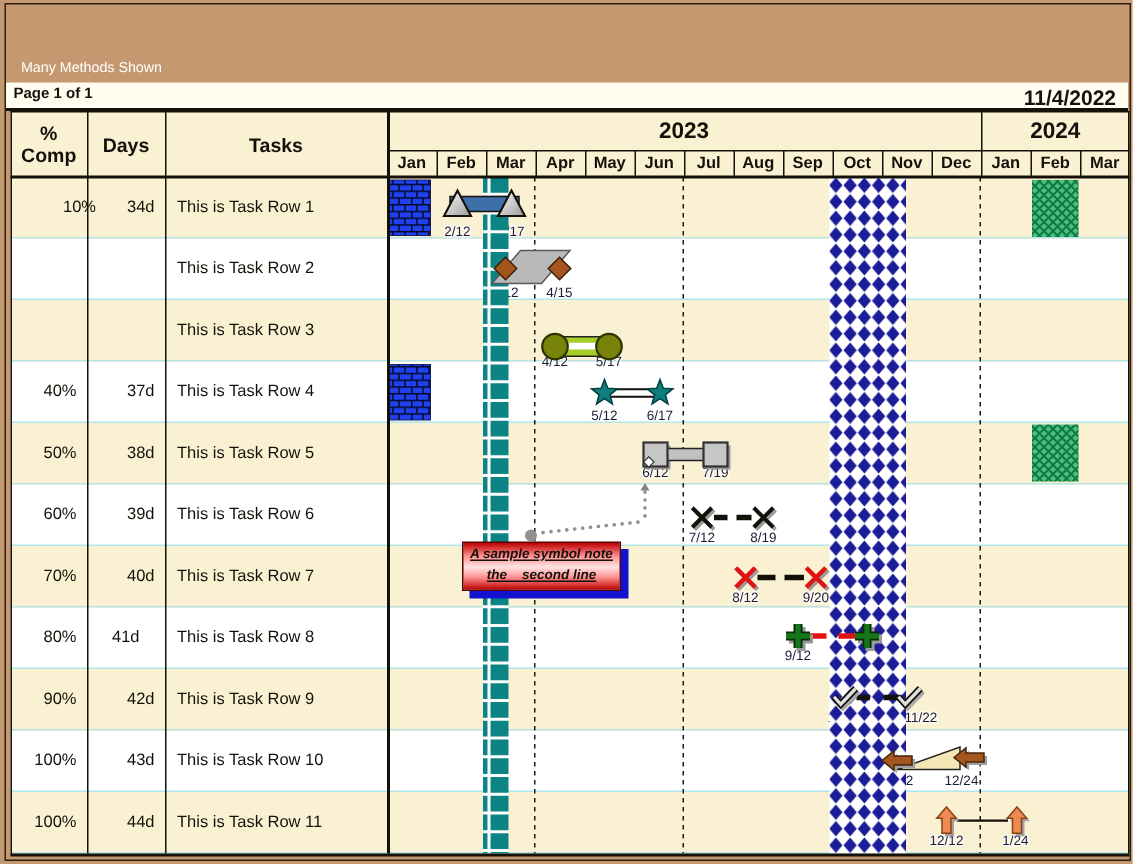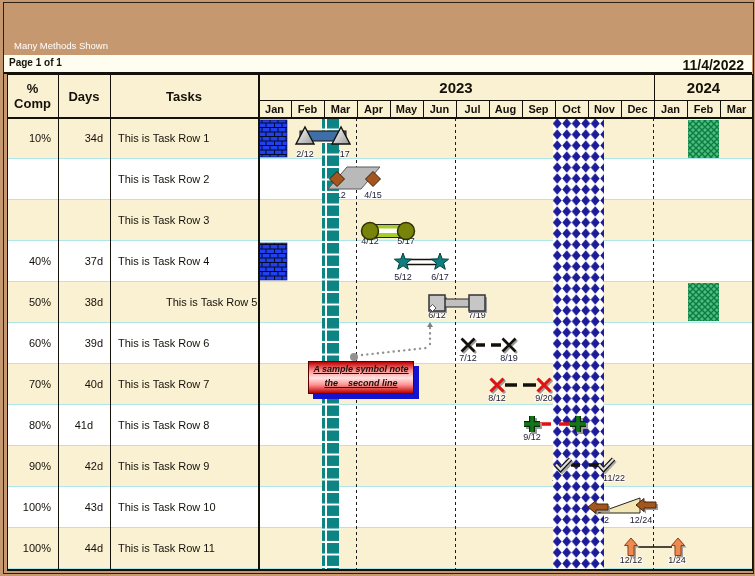--- a/index.html
+++ b/index.html
@@ -77,35 +77,35 @@
   <div class="hcell month" style="left:456px;top:100px;width:33px;height:18px;">Jul</div>
   <div class="hcell month" style="left:489px;top:100px;width:33px;height:18px;">Aug</div>
   <div class="hcell month" style="left:522px;top:100px;width:33px;height:18px;">Sep</div>
   <div class="hcell month" style="left:555px;top:100px;width:33px;height:18px;">Oct</div>
   <div class="hcell month" style="left:588px;top:100px;width:33px;height:18px;">Nov</div>
   <div class="hcell month" style="left:621px;top:100px;width:33px;height:18px;">Dec</div>
   <div class="hcell month" style="left:654px;top:100px;width:33px;height:18px;">Jan</div>
   <div class="hcell month" style="left:687px;top:100px;width:33px;height:18px;">Feb</div>
   <div class="hcell month" style="left:720px;top:100px;width:33px;height:18px;">Mar</div>
 
-  <div class="bodycell num" style="left:7px;top:118px;width:51px;">10%</div>
+  <div class="bodycell num" style="left:20px;top:118px;width:51px;">10%</div>
   <div class="bodycell num" style="left:58px;top:118px;width:52px;">34d</div>
   <div class="bodycell task" style="left:110px;top:118px;width:160px;">This is Task Row 1</div>
   <div class="bodycell num" style="left:7px;top:159px;width:51px;"></div>
   <div class="bodycell num" style="left:58px;top:159px;width:52px;"></div>
   <div class="bodycell task" style="left:110px;top:159px;width:148px;">This is Task Row 2</div>
   <div class="bodycell num" style="left:7px;top:200px;width:51px;"></div>
   <div class="bodycell num" style="left:58px;top:200px;width:52px;"></div>
   <div class="bodycell task" style="left:110px;top:200px;width:148px;">This is Task Row 3</div>
   <div class="bodycell num" style="left:7px;top:241px;width:51px;">40%</div>
   <div class="bodycell num" style="left:58px;top:241px;width:52px;">37d</div>
   <div class="bodycell task" style="left:110px;top:241px;width:148px;">This is Task Row 4</div>
   <div class="bodycell num" style="left:7px;top:282px;width:51px;">50%</div>
   <div class="bodycell num" style="left:58px;top:282px;width:52px;">38d</div>
-  <div class="bodycell task" style="left:110px;top:282px;width:148px;margin-left:48px;">This is Task Row 5</div>
+  <div class="bodycell task" style="left:110px;top:282px;width:148px;">This is Task Row 5</div>
   <div class="bodycell num" style="left:7px;top:323px;width:51px;">60%</div>
   <div class="bodycell num" style="left:58px;top:323px;width:52px;">39d</div>
   <div class="bodycell task" style="left:110px;top:323px;width:148px;">This is Task Row 6</div>
   <div class="bodycell num" style="left:7px;top:364px;width:51px;">70%</div>
   <div class="bodycell num" style="left:58px;top:364px;width:52px;">40d</div>
   <div class="bodycell task" style="left:110px;top:364px;width:148px;">This is Task Row 7</div>
   <div class="bodycell num" style="left:7px;top:405px;width:51px;">80%</div>
   <div class="bodycell num" style="left:48px;top:405px;width:52px;">41d</div>
   <div class="bodycell task" style="left:110px;top:405px;width:148px;">This is Task Row 8</div>
   <div class="bodycell num" style="left:7px;top:446px;width:51px;">90%</div>

